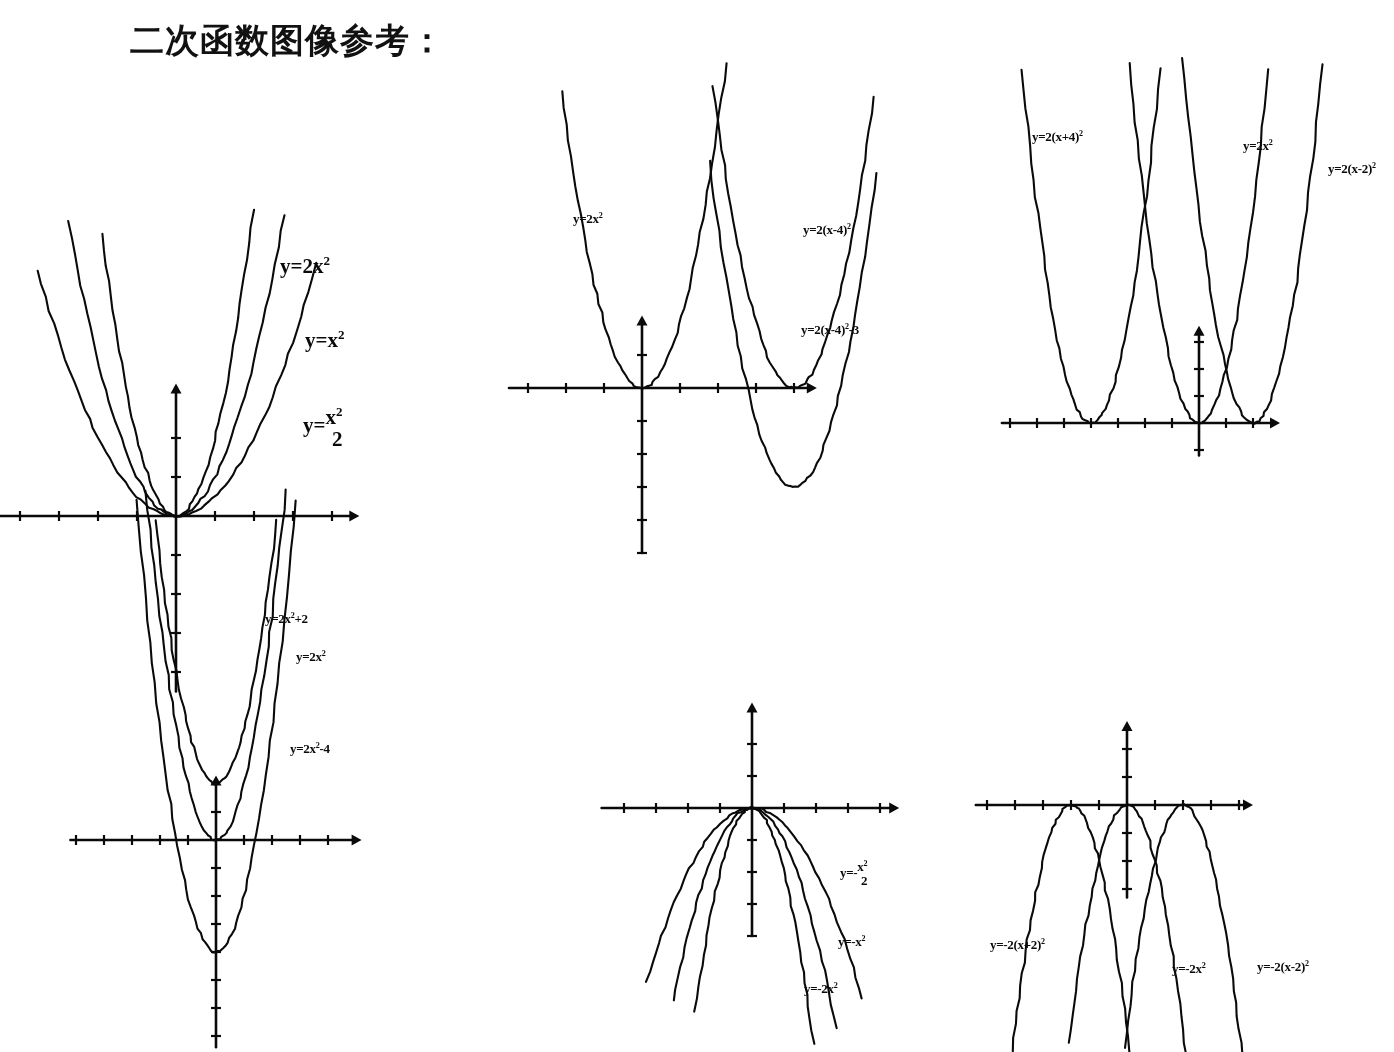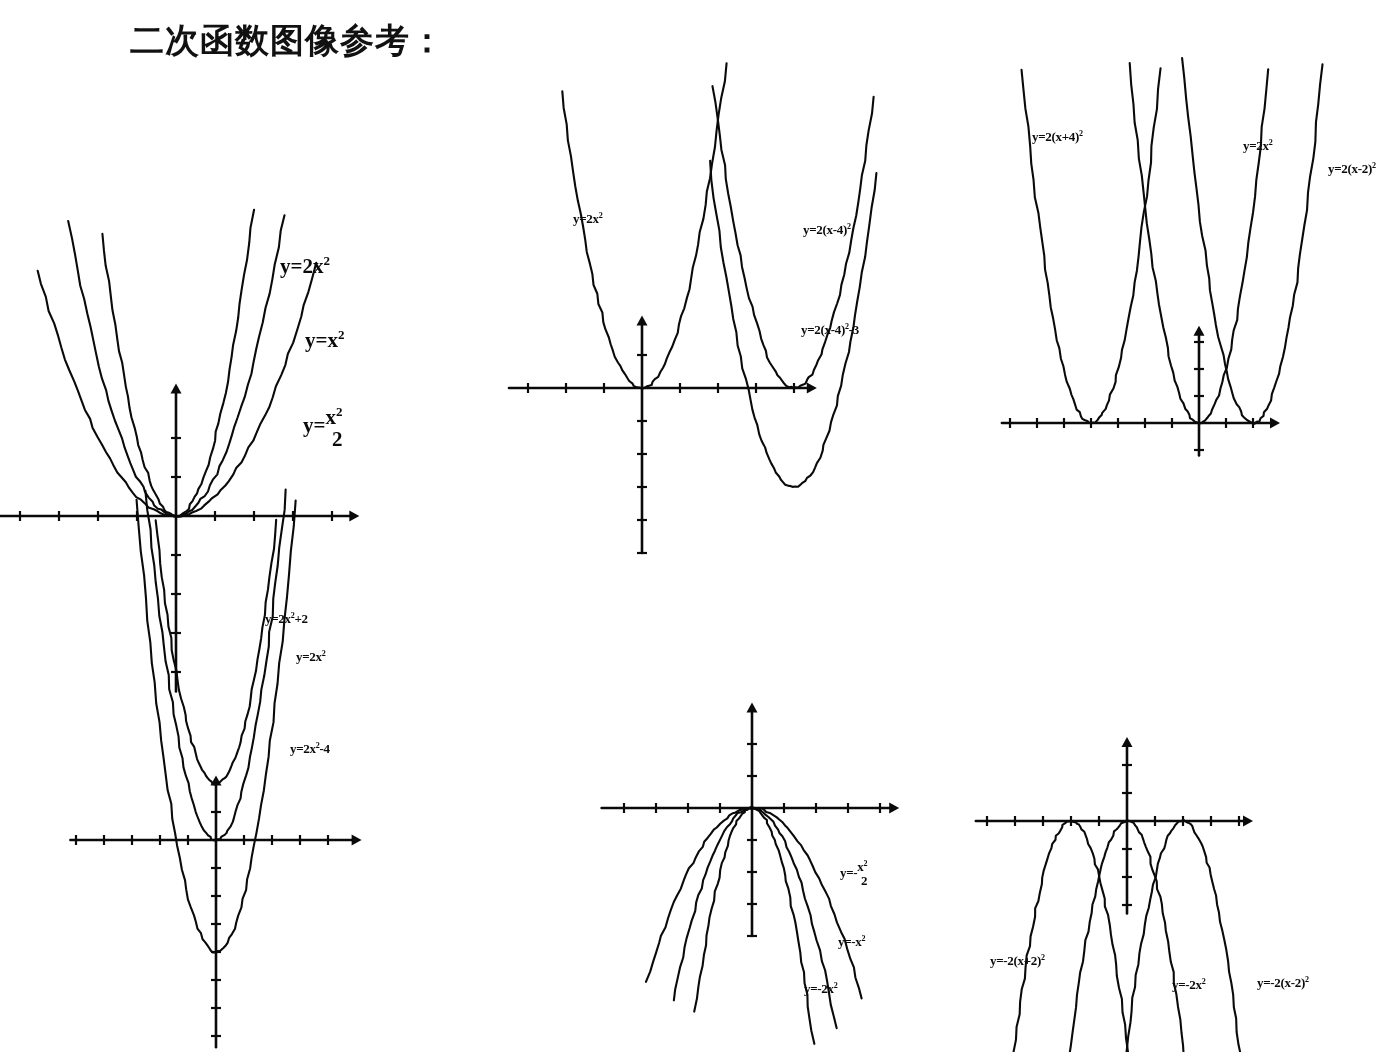--- a/index.html
+++ b/index.html
@@ -211,21 +211,21 @@
     <span>y=-</span><span class="frac small"><span class="num">x<sup>2</sup></span><span class="den">2</span></span>
   </div>
   <div class="lbl small" style="left:268px;top:275px;">
     <span>y=-x<sup>2</sup></span>
   </div>
   <div class="lbl small" style="left:234px;top:322px;">
     <span>y=-2x<sup>2</sup></span>
   </div>
 </div>
 
-<div class="chart" style="left:960px;top:696px;width:420px;height:330px;">
+<div class="chart" style="left:960px;top:680px;width:420px;height:330px;">
   <svg id="svg-6" width="420" height="330">
       <line x1="15.799999999999983" y1="125" x2="284" y2="125" stroke="#0a0a0a" stroke-width="2.6" stroke-linecap="round"></line>
       <polygon points="283,119.5 293,125 283,130.5" fill="#0a0a0a"></polygon>
       <line x1="27" y1="120" x2="27" y2="130" stroke="#0a0a0a" stroke-width="2.2"></line>
       <line x1="55" y1="120" x2="55" y2="130" stroke="#0a0a0a" stroke-width="2.2"></line>
       <line x1="83" y1="120" x2="83" y2="130" stroke="#0a0a0a" stroke-width="2.2"></line>
       <line x1="111" y1="120" x2="111" y2="130" stroke="#0a0a0a" stroke-width="2.2"></line>
       <line x1="139" y1="120" x2="139" y2="130" stroke="#0a0a0a" stroke-width="2.2"></line>
       <line x1="195" y1="120" x2="195" y2="130" stroke="#0a0a0a" stroke-width="2.2"></line>
       <line x1="223" y1="120" x2="223" y2="130" stroke="#0a0a0a" stroke-width="2.2"></line>

